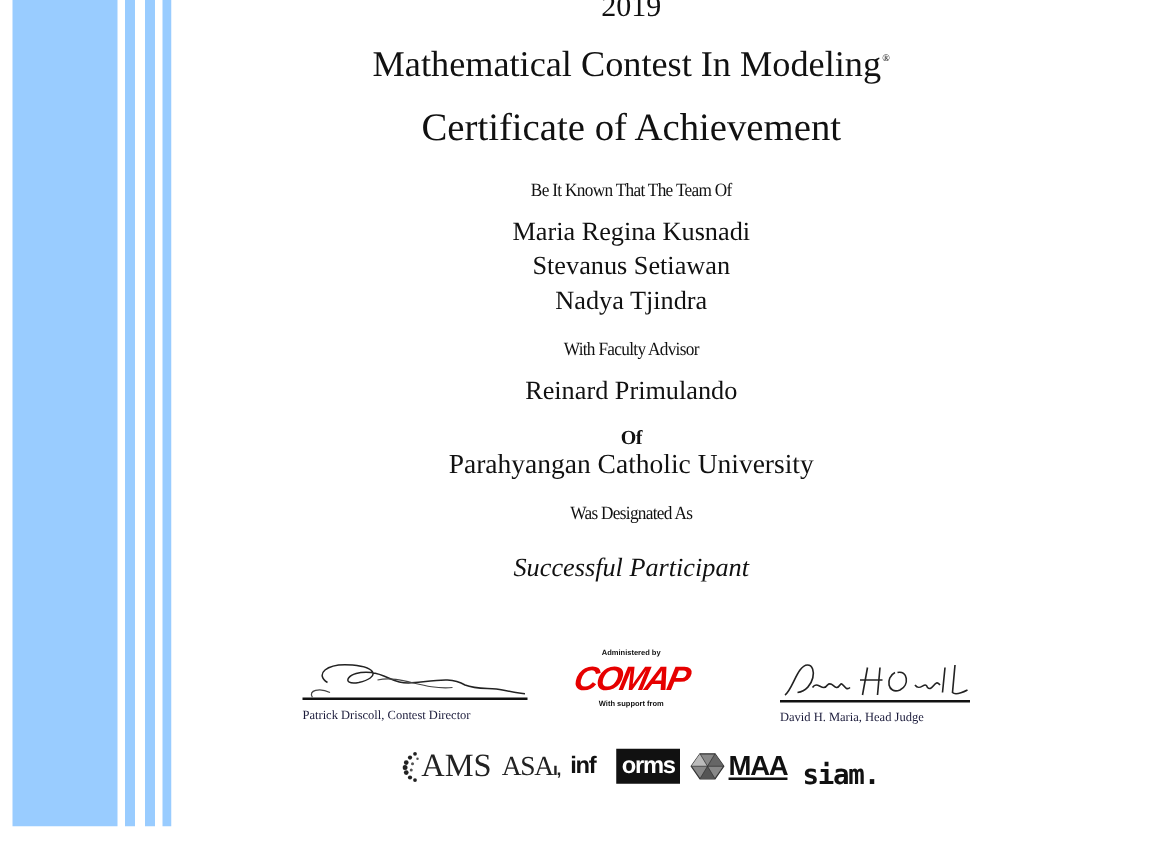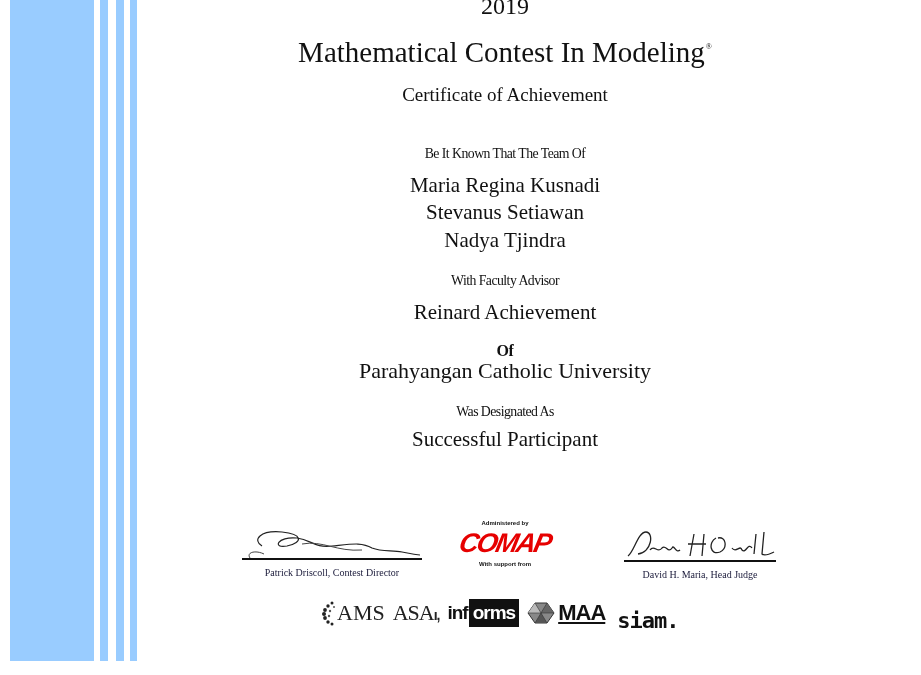--- a/index.html
+++ b/index.html
@@ -35,55 +35,54 @@
     }
     .year { top: -7px; font-size: 24px; }
     .contest { top: 36px; font-size: 29px; }
     .contest .reg {
       font-size: 8px;
       vertical-align: top;
       position: relative;
       top: 6px;
       margin-left: 1px;
     }
-    .certificate { top: 84px; font-size: 19px; }
+    .certificate { top: 84px; font-size: 31px; }
 
     .small {
       font-size: 15px;
       letter-spacing: -0.6px;
       transform: scaleX(0.92);
     }
     .mid { font-size: 21px; }
 
     .be-known { top: 145px; }
     .member0 { top: 173px; }
     .member1 { top: 200px; }
     .member2 { top: 228px; }
     .with-advisor { top: 272px; }
     .advisor { top: 300px; }
     .of-label { top: 342px; font-size: 16px; letter-spacing: -0.5px; font-weight: bold; }
     .university { top: 358px; font-size: 22px; }
     .designated { top: 403px; }
-    .award { top: 427px; }
+    .award { top: 442px; font-style: italic; }
 
     
     .sig-block {
       position: absolute;
     }
     .sig-left { left: 242px; top: 522px; width: 180px; }
     .sig-right { left: 624px; top: 524px; width: 152px; }
     .sig-svg { display: block; width: 100%; height: 36px; }
     .sig-line {
       height: 1.5px;
       background: #111;
       width: 100%;
     }
     .sig-caption {
       font-size: 10px;
-      text-align: center;
       margin-top: 7px;
       white-space: nowrap;
       color: #1a1a3a;
     }
 
     
     .comap-block {
       position: absolute;
       left: 455px;
       top: 520px;
@@ -116,21 +115,21 @@
       top: 596px;
       left: 322px;
       height: 34px;
       display: flex;
       align-items: center;
       gap: 8px;
       white-space: nowrap;
     }
     .ams {
       font-family: "Liberation Serif", serif;
-      font-size: 22px;
+      font-size: 26px;
       color: #222;
       display: flex;
       align-items: center;
     }
     .ams-dots { width: 14px; height: 26px; margin-right: 1px; }
     .asa {
       font-family: "Liberation Serif", serif;
       font-size: 22px;
       color: #222;
       letter-spacing: -1px;
@@ -138,21 +137,21 @@
     }
     .asa-bars { font-size: 14px; font-family: "Liberation Sans", sans-serif; font-weight: bold; }
     .informs {
       font-family: "Liberation Sans", sans-serif;
       font-weight: bold;
       font-size: 19px;
       display: flex;
       align-items: center;
       letter-spacing: -1px;
     }
-    .informs .in { color: #111; padding-right: 1px; }
+    .informs .in { color: #111; padding-right: 17px; }
     .informs .orms {
       background: #111;
       color: #fff;
       padding: 0 4px;
       line-height: 28px;
       text-align: right;
     }
     .maa {
       display: flex;
       align-items: center;
@@ -185,21 +184,21 @@
 <div class="line year">2019</div>
 <div class="line contest"><span>Mathematical Contest In Modeling</span><span class="reg">®</span></div>
 <div class="line certificate">Certificate of Achievement</div>
 
 <div class="line small be-known">Be It Known That The Team Of</div>
 <div class="line mid member0">Maria Regina Kusnadi</div>
 <div class="line mid member1">Stevanus Setiawan</div>
 <div class="line mid member2">Nadya Tjindra</div>
 
 <div class="line small with-advisor">With Faculty Advisor</div>
-<div class="line mid advisor">Reinard Achievement</div>
+<div class="line mid advisor">Reinard Primulando</div>
 
 <div class="line of-label">Of</div>
 <div class="line university">Parahyangan Catholic University</div>
 
 <div class="line small designated">Was Designated As</div>
 <div class="line mid award">Successful Participant</div>
 
 <div class="sig-block sig-left">
   <svg class="sig-svg" viewBox="0 0 180 36" preserveAspectRatio="none">
     <path d="M20,24 C10,18 18,8 40,10 C60,12 62,20 45,24 C30,27 35,14 55,16 C70,18 72,26 90,24 C110,22 120,20 130,26 C140,30 150,28 160,30 C170,32 175,33 178,33" fill="none" stroke="#222" stroke-width="1.2"></path>

